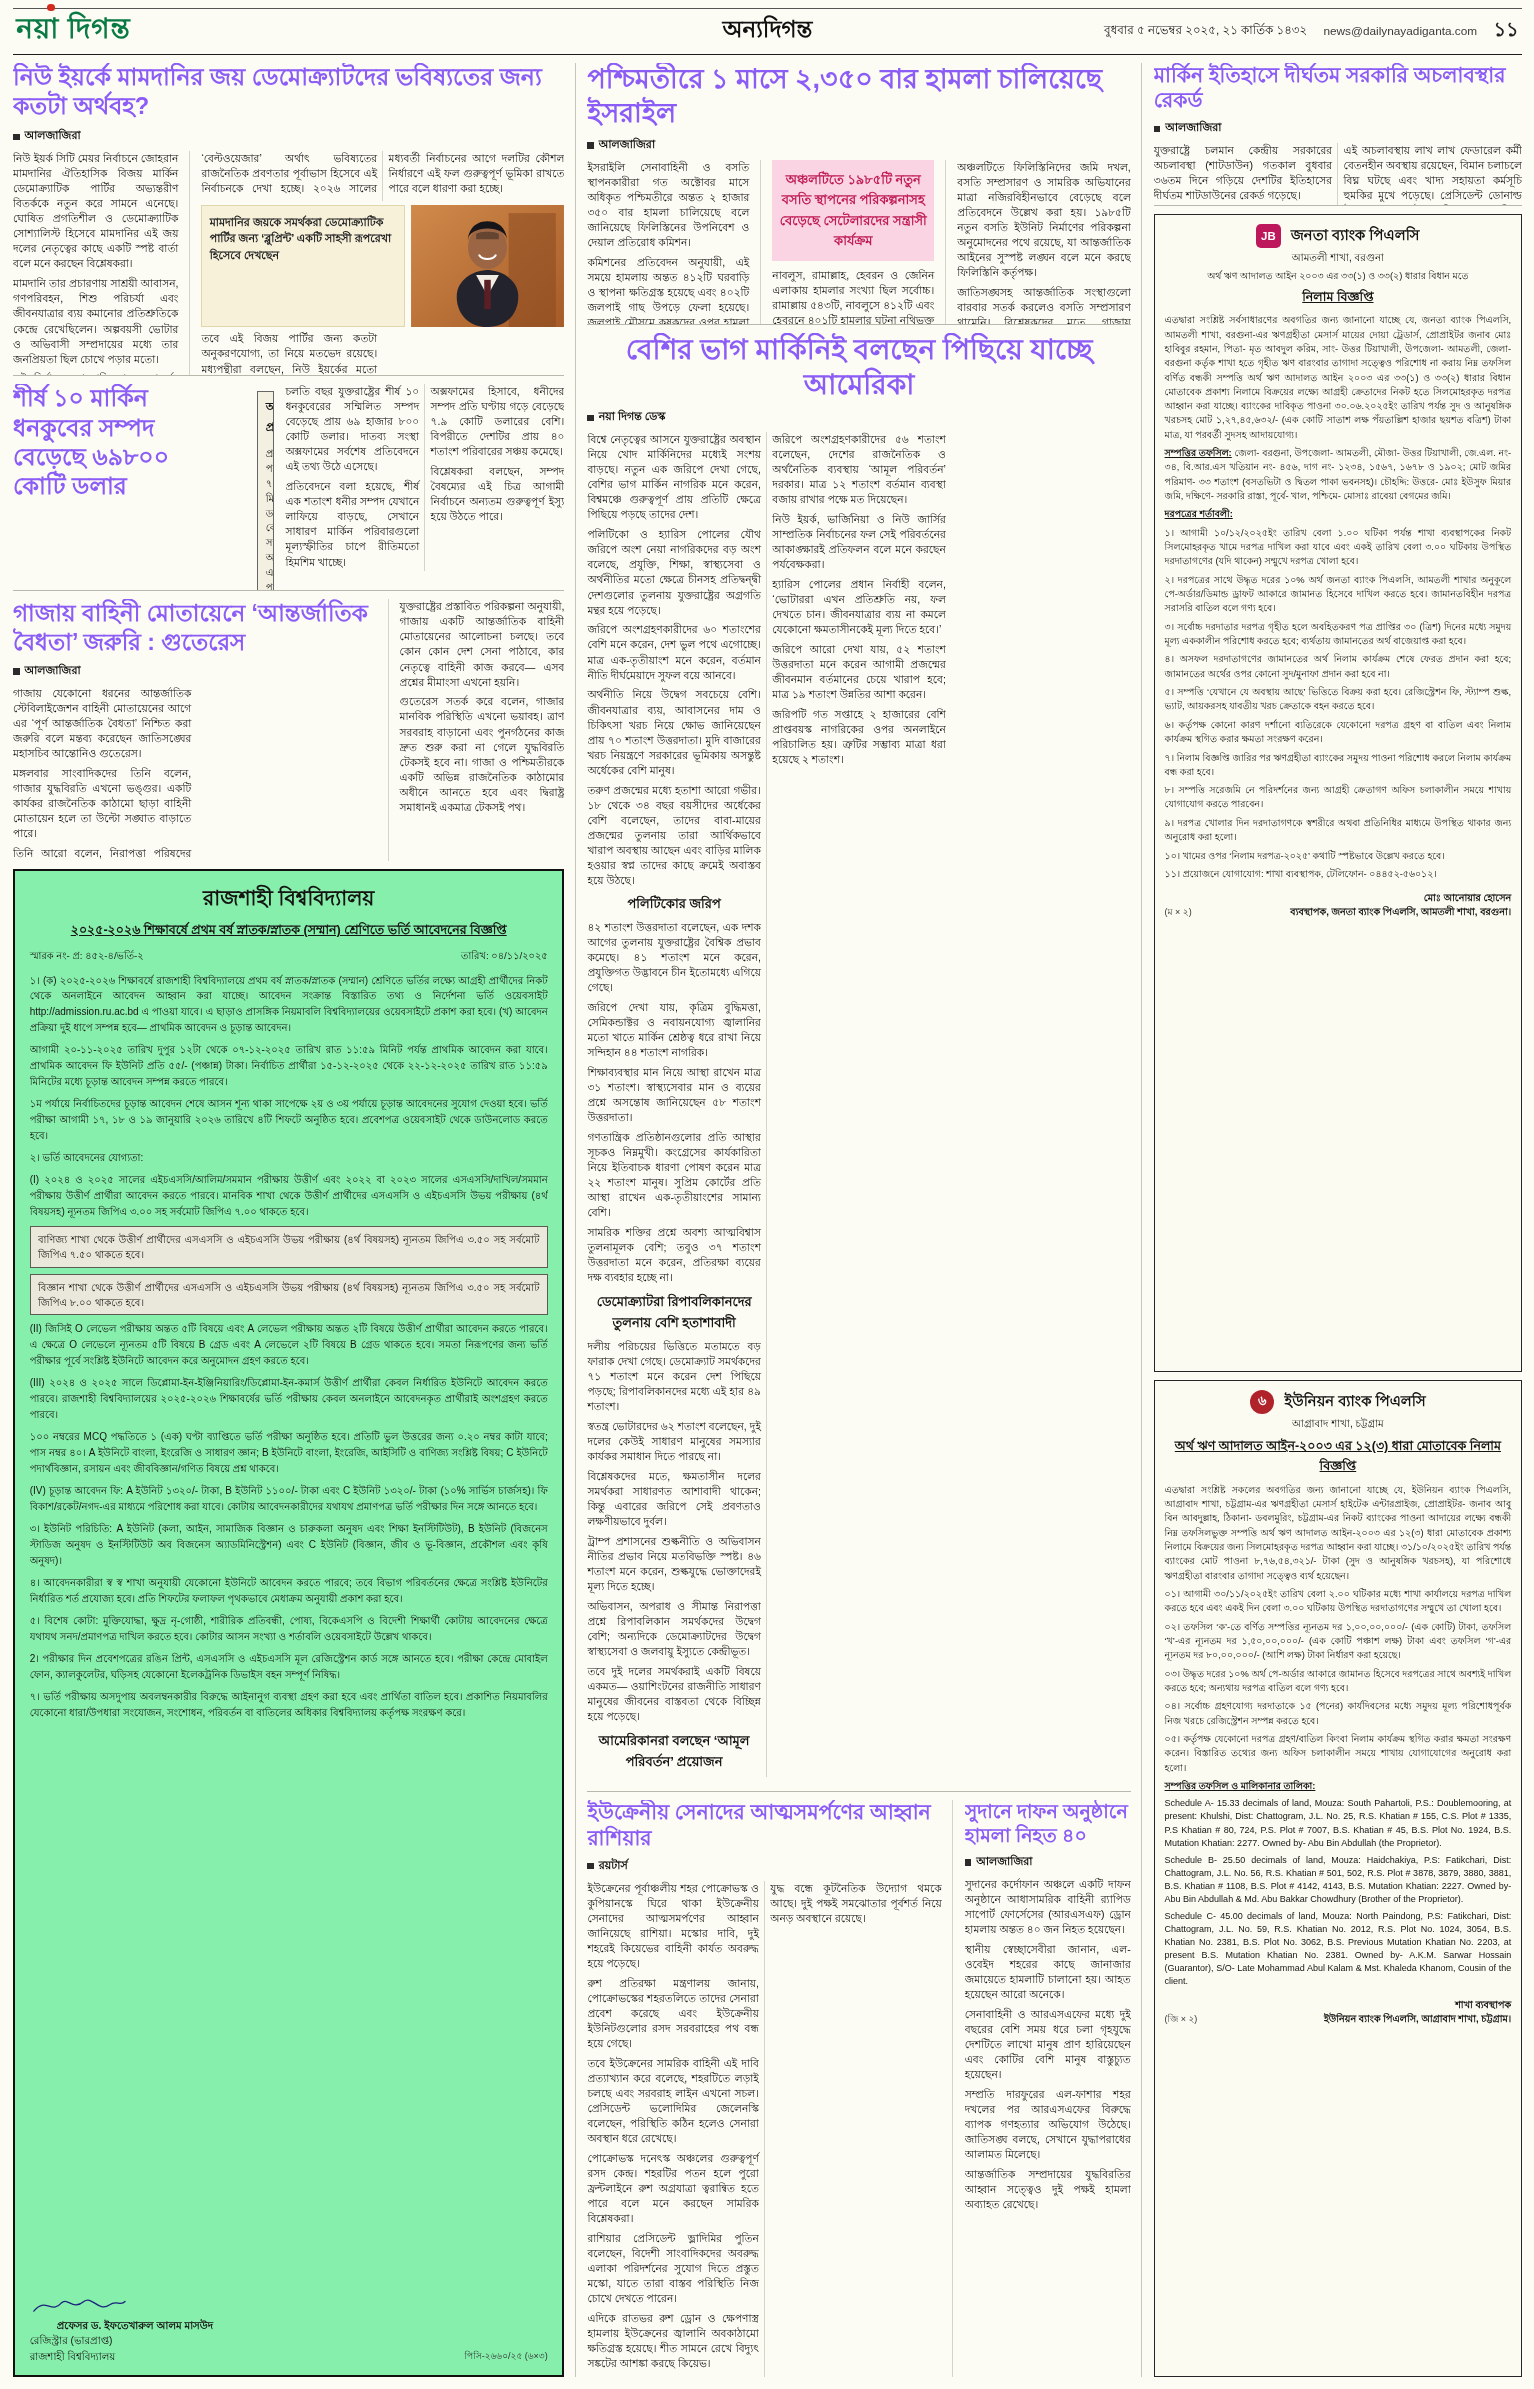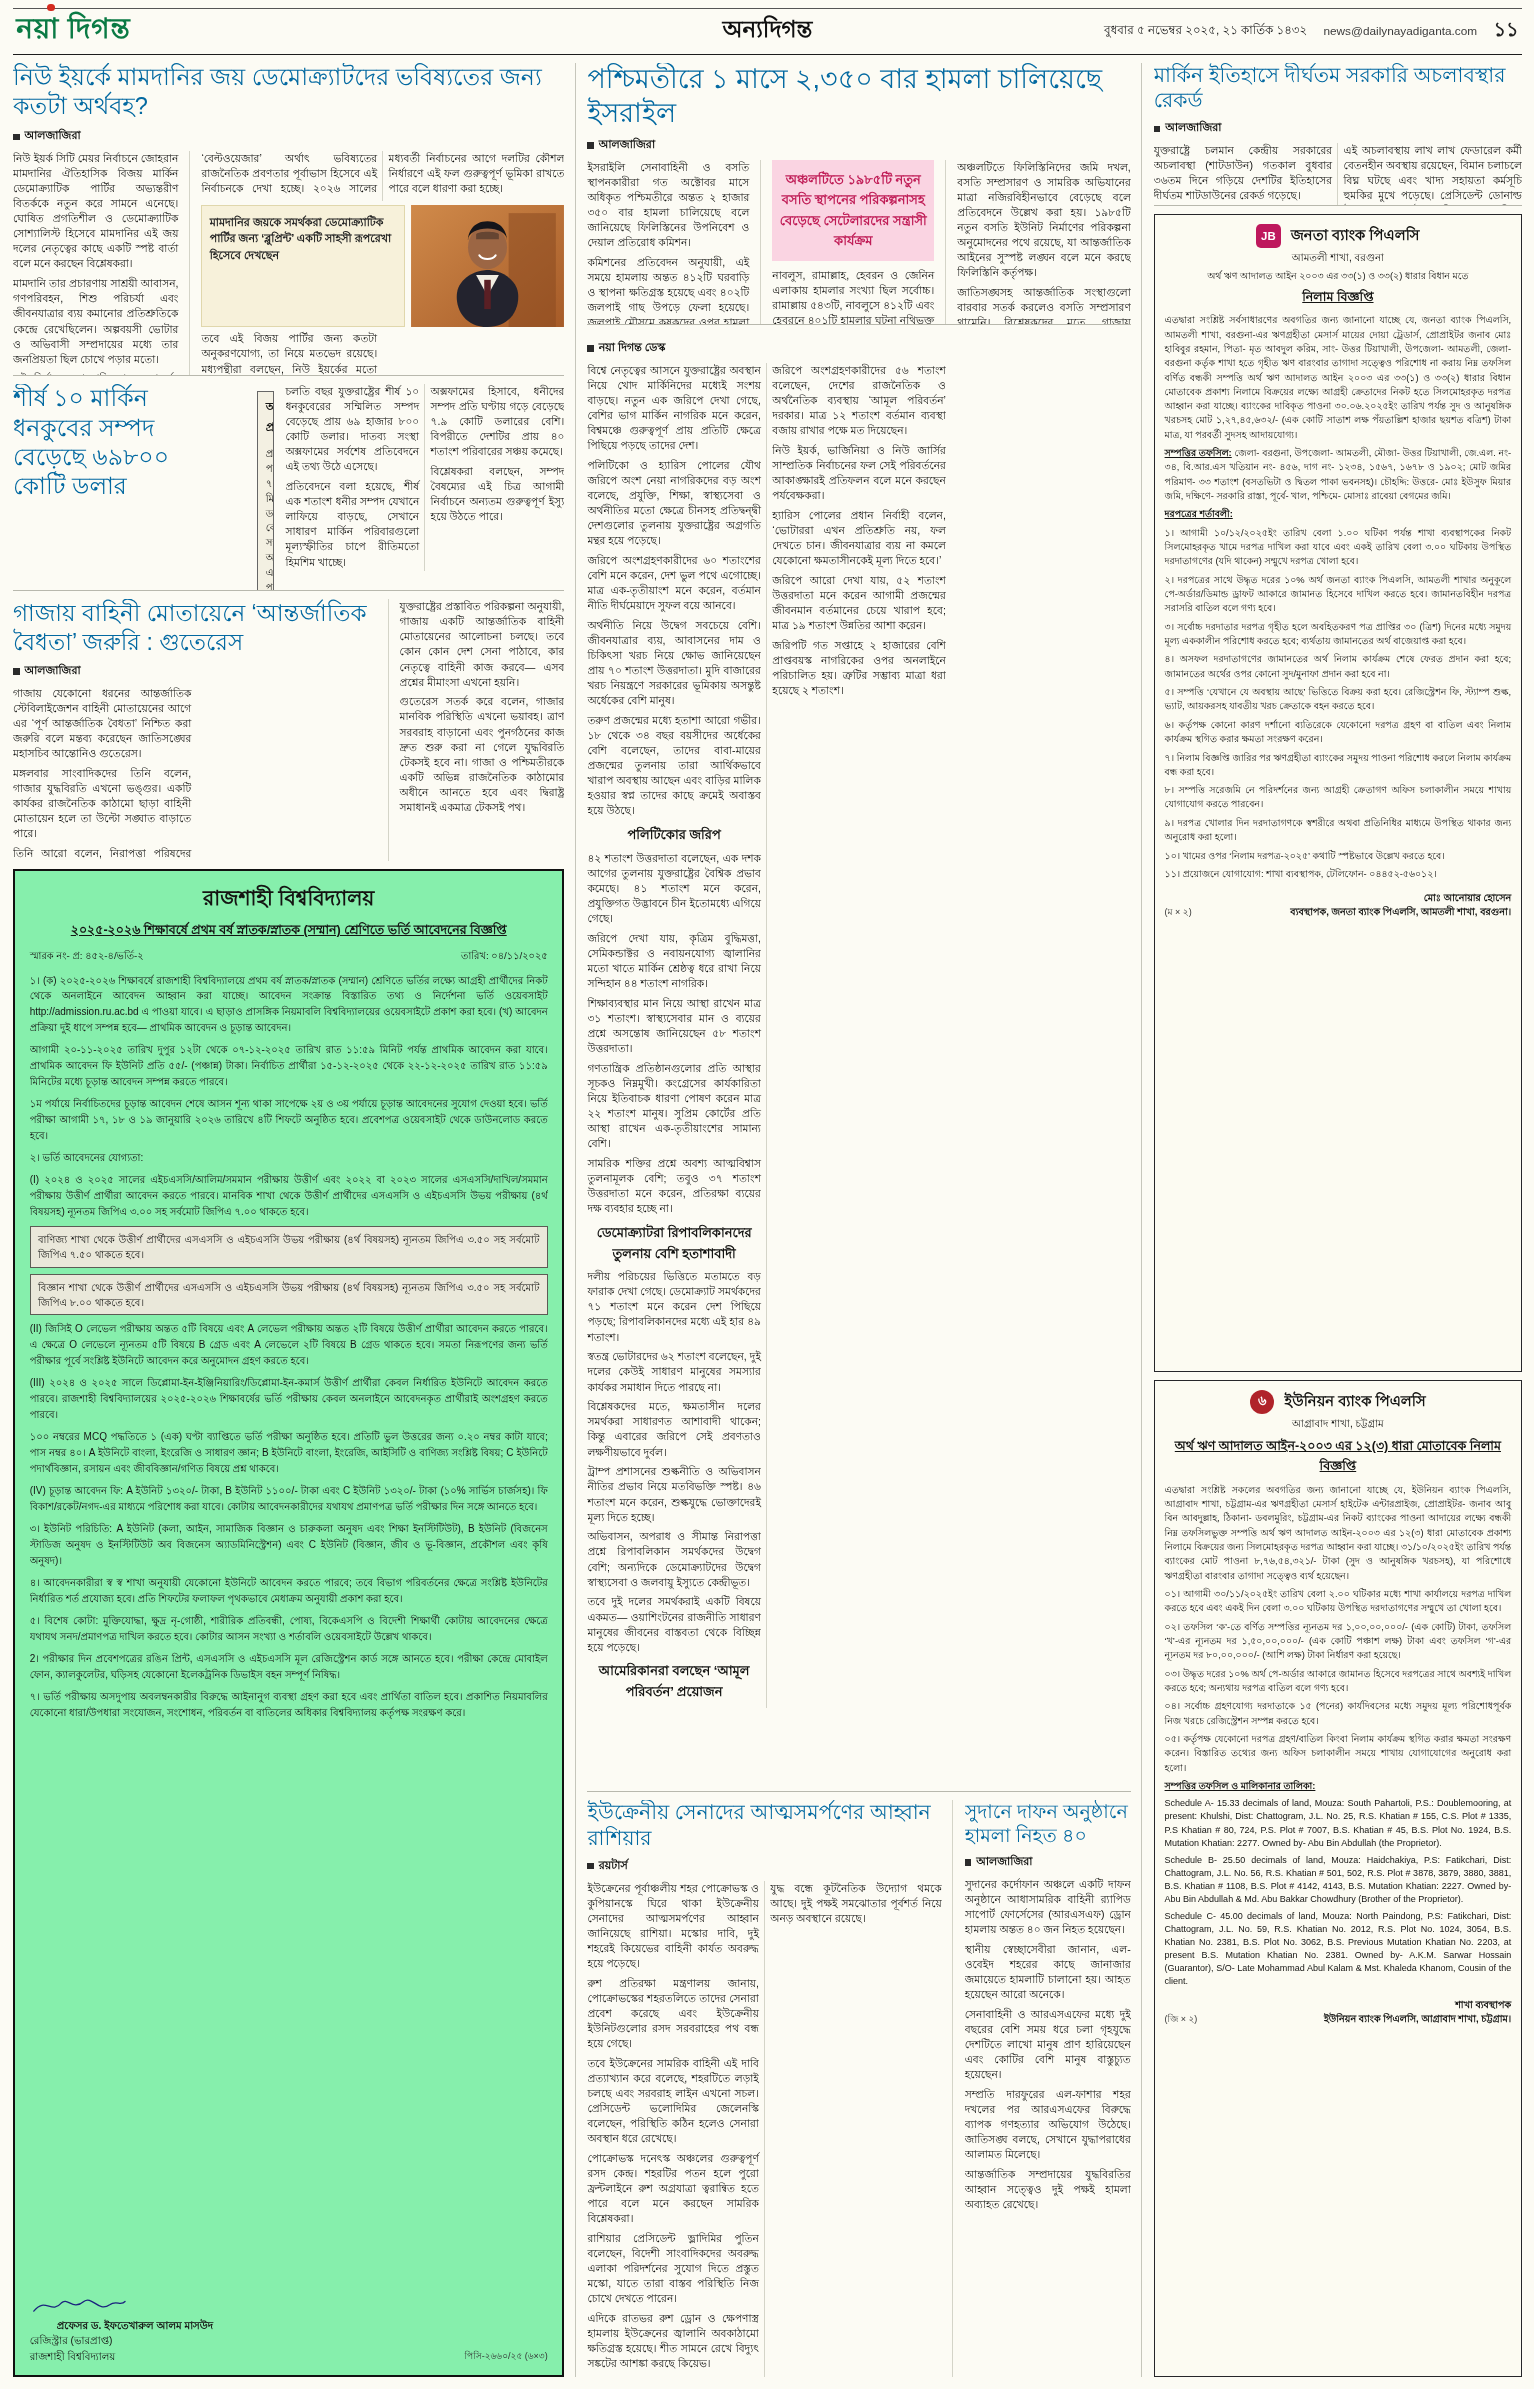--- a/index.html
+++ b/index.html
@@ -22,21 +22,21 @@
   .hdr-right { display:flex; align-items:center; gap:16.3px; font-size:11.8px; color:#222; }
   .hdr-right .email { color:#3b3b3b; }
   .hdr-right .pageno { font-size:19.5px; font-weight:bold; }
   
   .page-body { display:grid; grid-template-columns:563px 555px 1fr; column-gap:11.4px; margin-top:8.1px; height:2314px; }
   .band { min-width:0; display:flex; flex-direction:column; gap:8.1px; overflow:hidden; }
   .band-left, .band-center { border-right:0.8px solid #c6c6bb; padding-right:10.6px; }
   
   .article { overflow:hidden; border-bottom:0.8px solid #b8b8ad; padding-bottom:6.5px; flex:none; }
   .article.noline { border-bottom:none; }
-  .headline { font-weight:normal; line-height:1.24; color:#0369a1; }
+  .headline { font-weight:bold; line-height:1.24; color:#8b5cf6; }
   .byline { font-weight:bold; font-size:11px; margin:5.7px 0 4.9px; display:flex; align-items:center; gap:4.9px; }
   .bullet { width:6.5px; height:6.5px; background:#2b2b2b; display:inline-block; flex:none; }
   .body-text p, .col p { font-size:10.6px; line-height:1.42; text-align:justify; margin-bottom:4.9px; }
   .cols2 { column-count:2; column-gap:11.4px; column-rule:0.8px solid #d4d4c8; column-fill:auto; overflow:hidden; }
   .cols3 { column-count:3; column-gap:11.4px; column-rule:0.8px solid #d4d4c8; column-fill:auto; overflow:hidden; }
   .subhead { font-size:13px; font-weight:bold; text-align:center; margin:6.5px 0 4.9px; break-inside:avoid; }
   
   .a1 { height:313px; }
   .a1 .headline { font-size:23.6px; }
   .a1-grid { display:grid; grid-template-columns:177px 1fr; column-gap:11.4px; height:218px; }
@@ -293,20 +293,21 @@
               </div>
           </div>
           <div class="col body-text">
               <p>অঞ্চলটিতে ফিলিস্তিনিদের জমি দখল, বসতি সম্প্রসারণ ও সামরিক অভিযানের মাত্রা নজিরবিহীনভাবে বেড়েছে বলে প্রতিবেদনে উল্লেখ করা হয়। ১৯৮৫টি নতুন বসতি ইউনিট নির্মাণের পরিকল্পনা অনুমোদনের পথে রয়েছে, যা আন্তর্জাতিক আইনের সুস্পষ্ট লঙ্ঘন বলে মনে করছে ফিলিস্তিনি কর্তৃপক্ষ।</p>
               <p>জাতিসঙ্ঘসহ আন্তর্জাতিক সংস্থাগুলো বারবার সতর্ক করলেও বসতি সম্প্রসারণ থামেনি। বিশ্লেষকদের মতে, গাজায় যুদ্ধবিরতির পর পশ্চিমতীরে সহিংসতা নতুন মাত্রা পেয়েছে।</p>
             </div>
         </div>
       </div>
 
       <div class="article a6">
+        <h1 class="headline">বেশির ভাগ মার্কিনিই বলছেন পিছিয়ে যাচ্ছে আমেরিকা</h1>
         <div class="byline">
           <span class="bullet"></span>
           <span>নয়া দিগন্ত ডেস্ক</span>
         </div>
         <div class="cols3 body-text">
           <div>
               <p>বিশ্বে নেতৃত্বের আসনে যুক্তরাষ্ট্রের অবস্থান নিয়ে খোদ মার্কিনিদের মধ্যেই সংশয় বাড়ছে। নতুন এক জরিপে দেখা গেছে, বেশির ভাগ মার্কিন নাগরিক মনে করেন, বিশ্বমঞ্চে গুরুত্বপূর্ণ প্রায় প্রতিটি ক্ষেত্রে পিছিয়ে পড়ছে তাদের দেশ।</p>
               <p>পলিটিকো ও হ্যারিস পোলের যৌথ জরিপে অংশ নেয়া নাগরিকদের বড় অংশ বলেছে, প্রযুক্তি, শিক্ষা, স্বাস্থ্যসেবা ও অর্থনীতির মতো ক্ষেত্রে চীনসহ প্রতিদ্বন্দ্বী দেশগুলোর তুলনায় যুক্তরাষ্ট্রের অগ্রগতি মন্থর হয়ে পড়েছে।</p>
               <p>জরিপে অংশগ্রহণকারীদের ৬০ শতাংশের বেশি মনে করেন, দেশ ভুল পথে এগোচ্ছে। মাত্র এক-তৃতীয়াংশ মনে করেন, বর্তমান নীতি দীর্ঘমেয়াদে সুফল বয়ে আনবে।</p>
               <p>অর্থনীতি নিয়ে উদ্বেগ সবচেয়ে বেশি। জীবনযাত্রার ব্যয়, আবাসনের দাম ও চিকিৎসা খরচ নিয়ে ক্ষোভ জানিয়েছেন প্রায় ৭০ শতাংশ উত্তরদাতা। মুদি বাজারের খরচ নিয়ন্ত্রণে সরকারের ভূমিকায় অসন্তুষ্ট অর্ধেকের বেশি মানুষ।</p>

